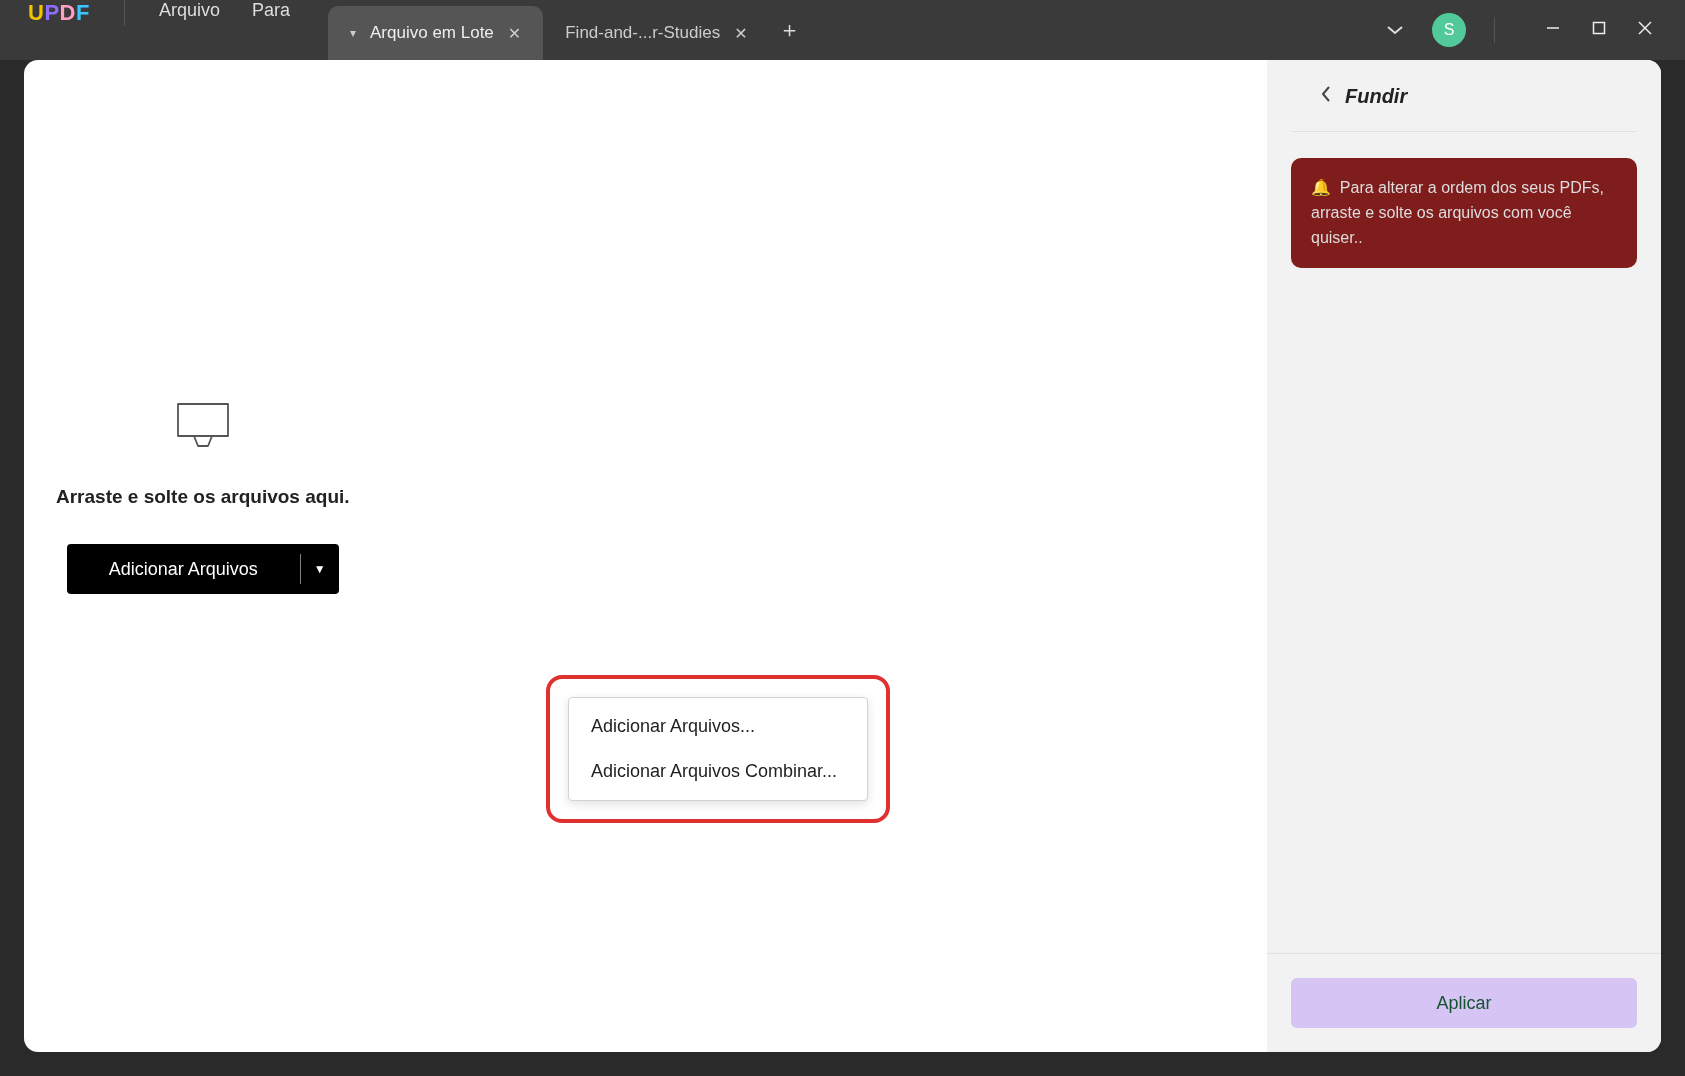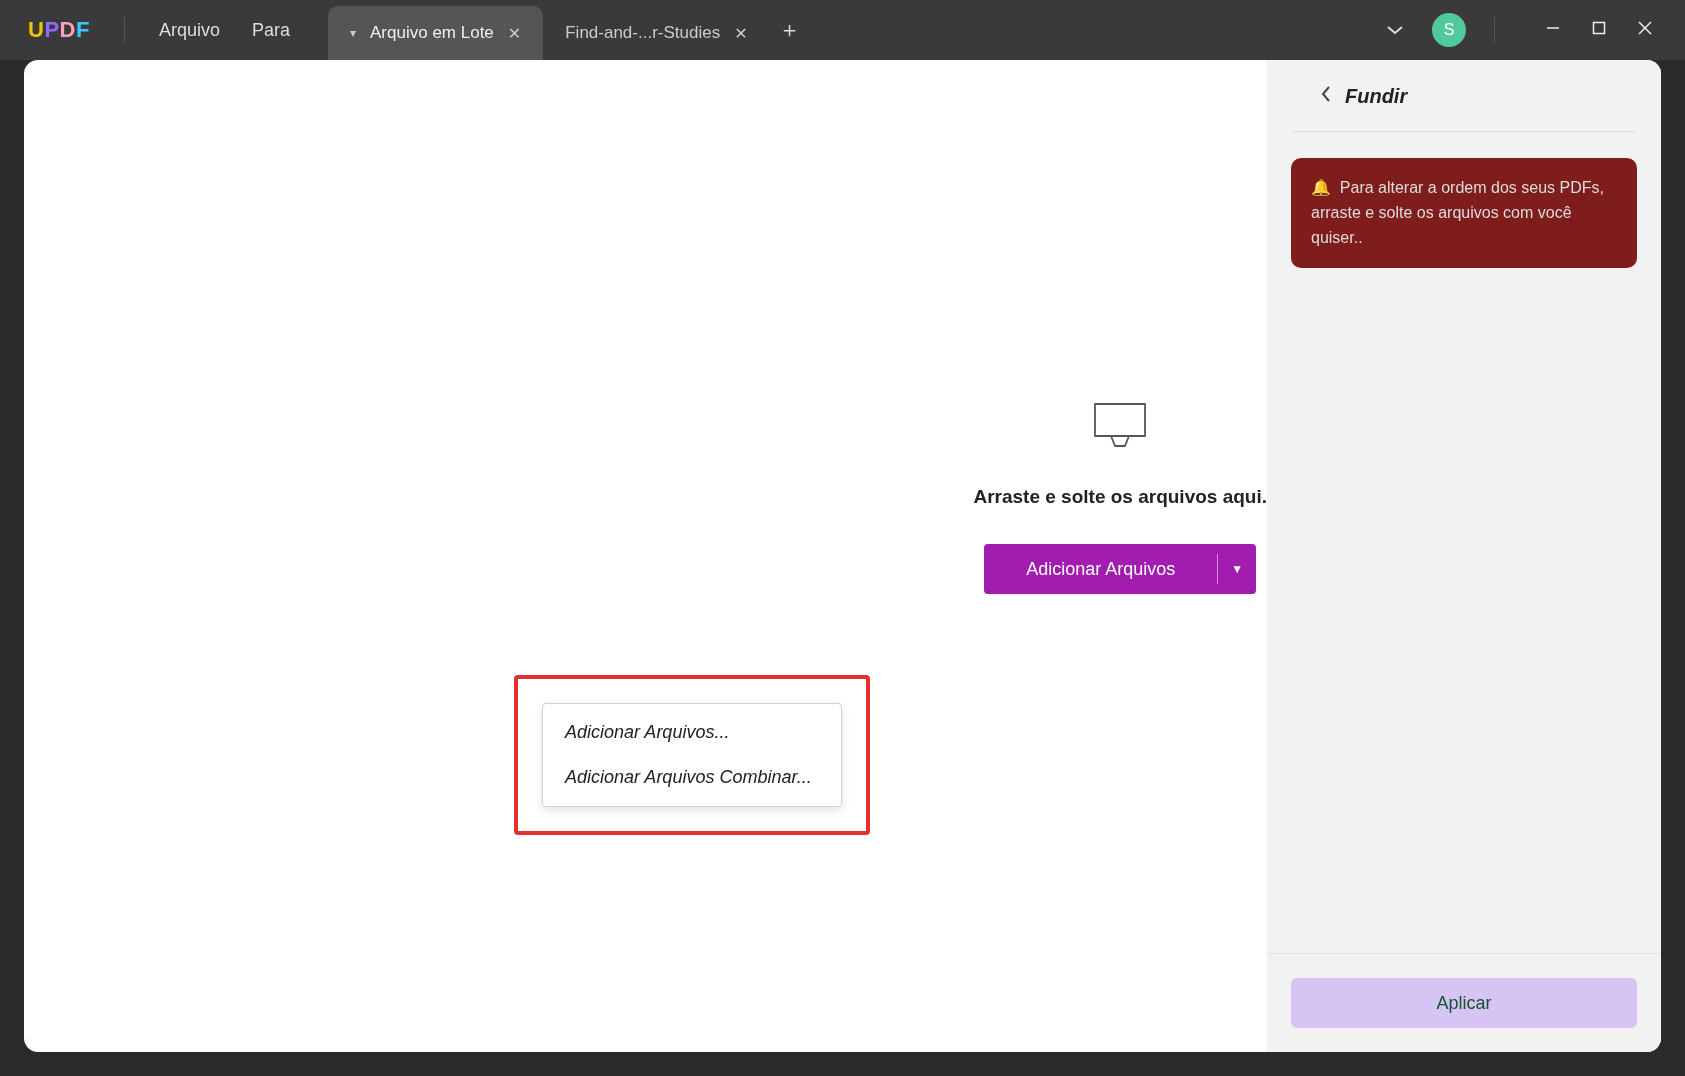--- a/index.html
+++ b/index.html
@@ -1,19 +1,19 @@
 <!DOCTYPE html>
 <html><head>
 <meta charset="utf-8">
 <style>
   * { margin: 0; padding: 0; box-sizing: border-box; font-family: "Segoe UI", Arial, sans-serif; }
   body { background: #2a2a2a; width: 1685px; height: 1076px; overflow: hidden; }
 
   
-  .titlebar { height: 60px; background: #3a3a3a; display: flex; align-items: center; color: #ddd; }
+  .titlebar { height: 60px; background: #3a3a3a; display: flex; color: #ddd; }
   .logo { padding: 0 28px; font-weight: 700; font-size: 22px; letter-spacing: 0.5px; }
   .logo .u { color: #f2c400; }
   .logo .p { color: #8d6cff; }
   .logo .d { color: #ff9fc4; }
   .logo .f { color: #3ac7ff; }
   .vsep { width: 1px; height: 26px; background: #555; margin: 0 6px; }
   .menu { display: flex; gap: 32px; padding: 0 28px; font-size: 18px; color: #ddd; }
   .menu-item { cursor: pointer; }
   .tabs { display: flex; align-items: stretch; height: 100%; margin-left: 10px; }
   .tab { display: flex; align-items: center; gap: 14px; padding: 0 22px; position: relative; height: 54px; margin-top: 6px; border-top-left-radius: 10px; border-top-right-radius: 10px; font-size: 17px; color: #ccc; }
@@ -22,29 +22,29 @@
   .tab .tab-close { font-size: 16px; color: #ccc; cursor: pointer; }
   .tab-add { display: flex; align-items: center; justify-content: center; width: 40px; font-size: 22px; color: #ddd; cursor: pointer; }
   .title-right { margin-left: auto; display: flex; align-items: center; gap: 22px; padding-right: 10px; }
   .chev-down { color: #ddd; font-size: 18px; cursor: pointer; padding: 6px; }
   .avatar { width: 34px; height: 34px; border-radius: 50%; background: #52c99a; color: #fff; display: flex; align-items: center; justify-content: center; font-size: 16px; }
   .win-btns { display: flex; gap: 30px; padding: 0 22px; }
   .win-btn { color: #eee; font-size: 18px; cursor: pointer; }
 
   
   .workspace { position: absolute; top: 60px; left: 24px; right: 24px; bottom: 24px; background: #fff; border-radius: 14px; display: flex; overflow: hidden; }
-  .canvas { flex: 1; position: relative; display: flex; align-items: center; justify-content: flex-end; }
+  .canvas { flex: 1; position: relative; display: flex; align-items: center; justify-content: flex-start; margin-left: 32px; }
   .drop-zone { display: flex; flex-direction: column; align-items: center; }
   .drop-instr { font-size: 19px; font-weight: 600; color: #222; margin-top: 30px; }
-  .add-btn { margin-top: 36px; background: #a21caf; color: #fff; display: flex; align-items: stretch; border-radius: 4px; overflow: hidden; height: 50px; }
+  .add-btn { margin-top: 36px; background: #000000; color: #fff; display: flex; align-items: stretch; border-radius: 4px; overflow: hidden; height: 50px; }
   .add-btn-label { padding: 0 42px; display: flex; align-items: center; font-size: 18px; cursor: pointer; }
   .add-btn-sep { width: 1px; background: rgba(255,255,255,0.5); margin: 10px 0; }
   .add-btn-caret { width: 38px; display: flex; align-items: center; justify-content: center; cursor: pointer; font-size: 12px; }
 
-  .dropdown-highlight { position: absolute; border: 4px solid #e03030; border-radius: 4px; padding: 24px; font-style: italic; }
+  .dropdown-highlight { position: absolute; border: 4px solid #e03030; border-radius: 16px; padding: 18px; }
   .dropdown { background: #fff; border: 1px solid #d3d3d3; border-radius: 4px; box-shadow: 0 3px 10px rgba(0,0,0,0.12); width: 300px; padding: 6px 0; }
   .dropdown-item { padding: 12px 22px; font-size: 18px; color: #222; cursor: pointer; }
 
   
   .sidebar { width: 394px; background: #f2f2f2; display: flex; flex-direction: column; }
   .side-header { display: flex; align-items: center; gap: 12px; padding: 24px 28px 22px 28px; border-bottom: 1px solid #e0e0e0; margin: 0 24px; font-style: italic; }
   .side-back { font-size: 20px; color: #444; cursor: pointer; }
   .side-title { font-size: 20px; font-weight: 700; color: #222; }
   .tip-box { margin: 26px 24px; background: #7f1d1d; color: #ddd; border-radius: 10px; padding: 18px 20px; font-size: 16px; line-height: 1.55; }
   .side-footer { margin-top: auto; padding: 24px; border-top: 1px solid #e1e1e1; }

